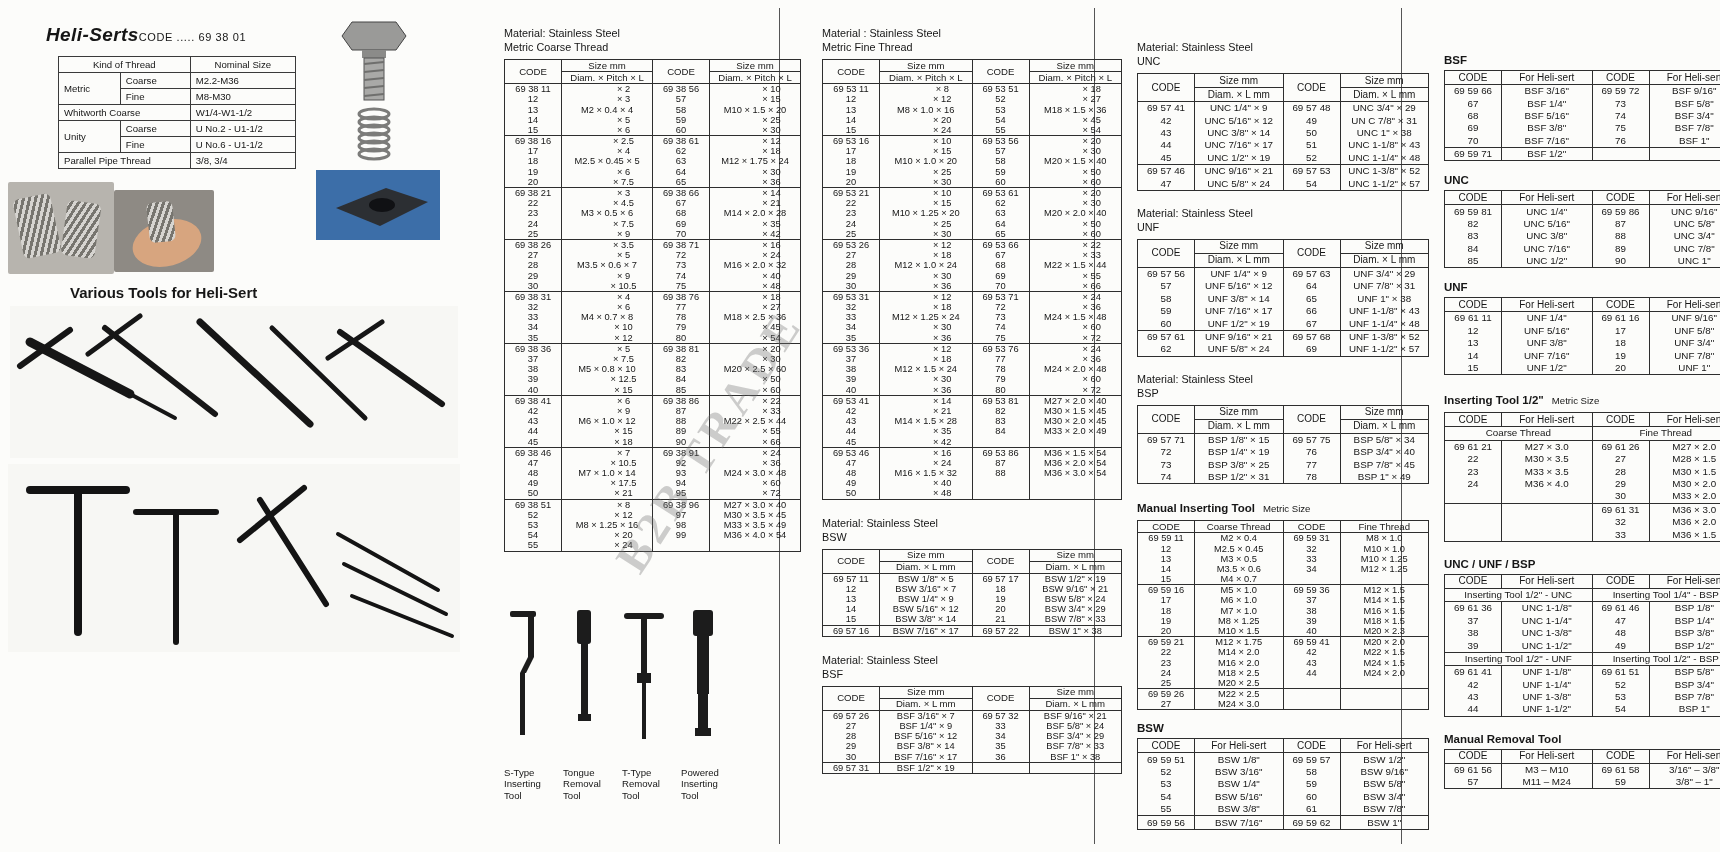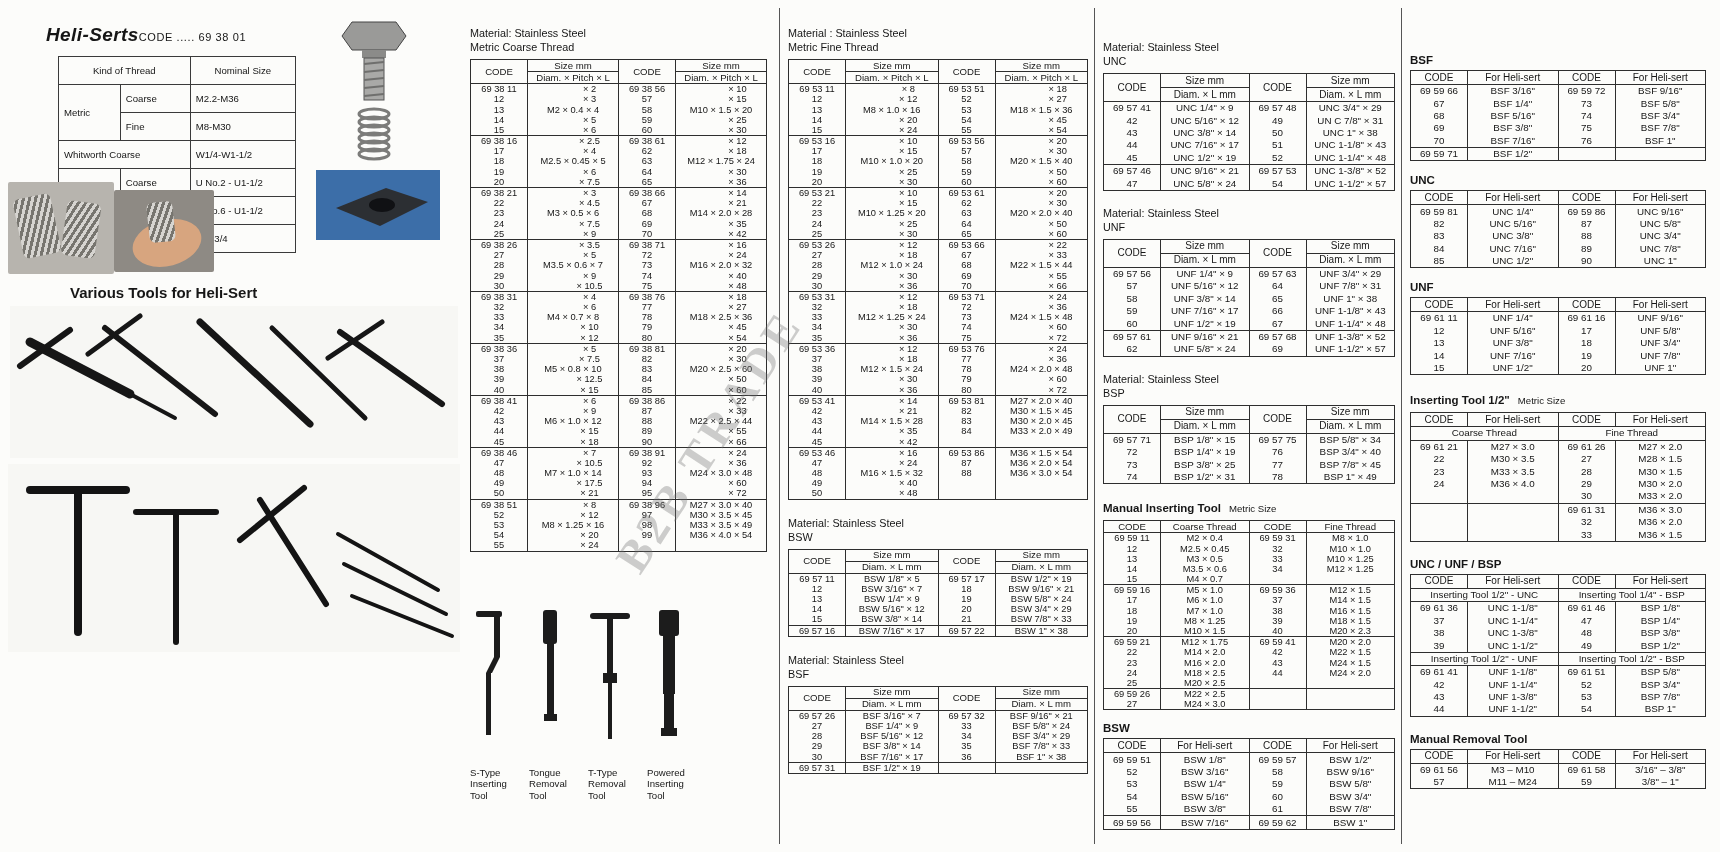--- a/index.html
+++ b/index.html
@@ -5,30 +5,30 @@
   html,body{margin:0;padding:0;background:#d9d9d6;}
   .page{position:relative;width:1720px;height:852px;background:#fcfcfa;overflow:hidden;
         font-family:"Liberation Sans","DejaVu Sans",sans-serif;color:#161616;}
   .abs{position:absolute;}
   .vsep{position:absolute;top:8px;height:836px;width:1px;background:#555;}
 
   
   .title-main{font-size:19px;font-weight:bold;font-style:italic;letter-spacing:.4px;}
   .code-label{font-size:11px;margin-left:0;letter-spacing:.6px;}
   .spec-table{border-collapse:collapse;font-size:9.6px;}
-  .spec-table th,.spec-table td{border:1px solid #3a3a3a;padding:7px 5px;font-weight:400;
+  .spec-table th,.spec-table td{border:1px solid #3a3a3a;padding:1px 5px;font-weight:400;
         text-align:left;height:13px;white-space:nowrap;}
   .spec-table th{text-align:center;}
   .heading-lg{font-size:15px;font-weight:bold;}
   .photo{position:absolute;border-radius:2px;overflow:hidden;}
   .coil{display:block;position:absolute;border-radius:6px;
         background:repeating-linear-gradient(115deg,#d6d4d0 0 3px,#77756f 3px 6px);}
 
   
-  .col{position:absolute;}
+  .col{position:absolute;margin-left:34px;}
   .sec-title{font-size:10.8px;line-height:1.3;margin-bottom:5px;}
   .sec-head{font-size:11.5px;font-weight:bold;}
   .sec-sub{font-size:9.6px;font-weight:400;margin-left:8px;}
 
   .cat-table{border-collapse:collapse;table-layout:fixed;border:1px solid #2e2e2e;width:100%;}
   .cat-table th,.cat-table td{border-left:1px solid #2e2e2e;text-align:center;font-weight:400;
         padding:0 1px;white-space:nowrap;overflow:hidden;}
   .cat-table th{border-bottom:1px solid #2e2e2e;}
   .cat-table tr.grp-first>td{border-top:1px solid #2e2e2e;}
   .cat-table tr.band>td{border-top:1px solid #2e2e2e;border-bottom:1px solid #2e2e2e;}

